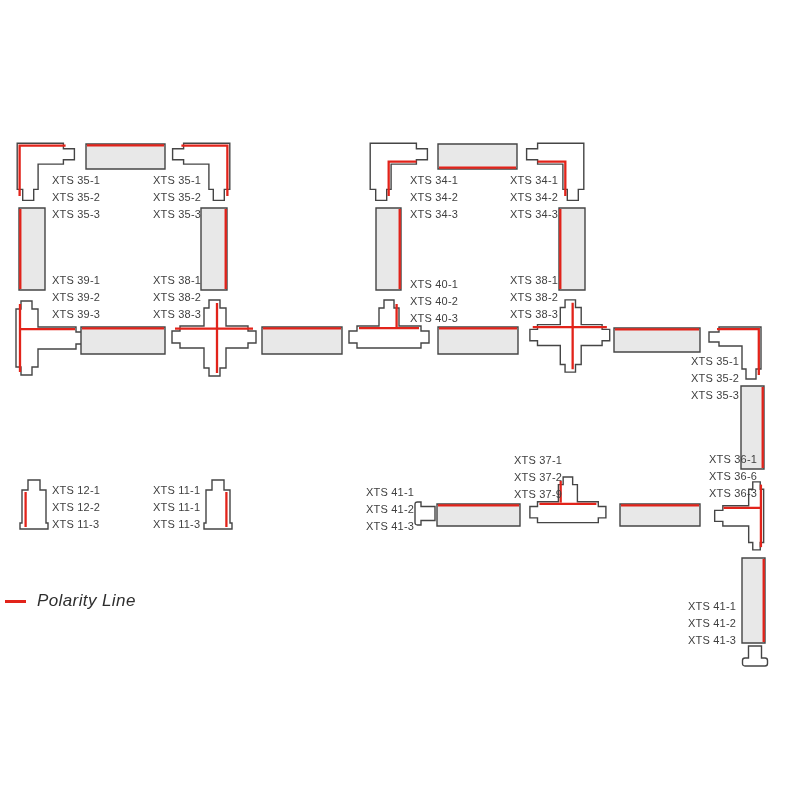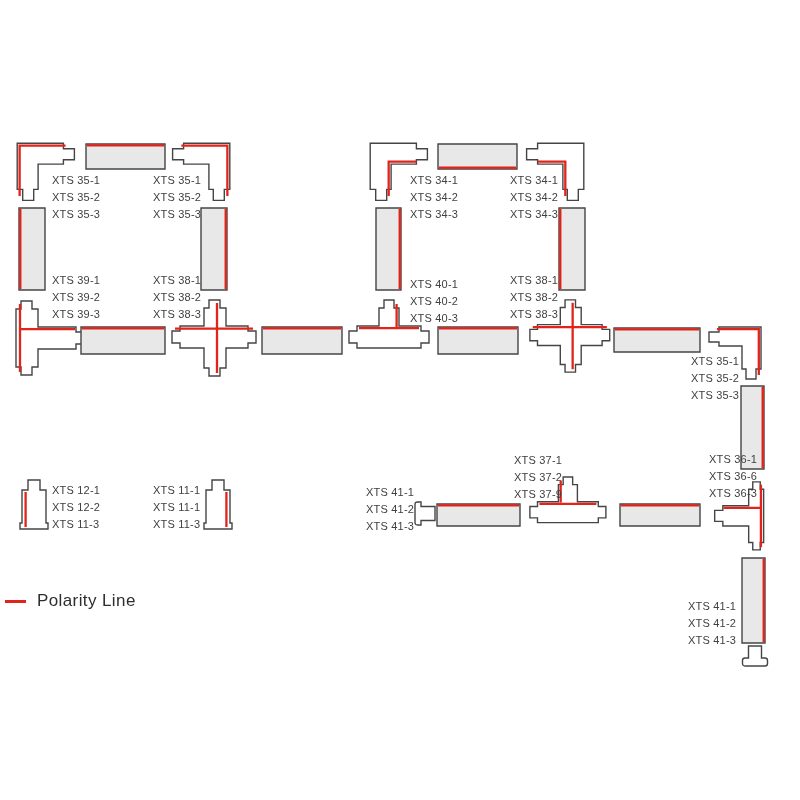--- a/index.html
+++ b/index.html
@@ -6,21 +6,21 @@
   .canvas{position:relative;width:784px;height:800px;overflow:hidden;
           font-family:"Liberation Sans",sans-serif;background:var(--background,#ffffff);}
   .canvas svg{position:absolute;left:0;top:0;}
   .conn{fill:#ffffff;stroke:var(--outline_gray,#454545);stroke-width:1.4;stroke-linejoin:miter;vector-effect:non-scaling-stroke;}
   .track{fill:var(--track_fill,#e8e8e8);stroke:var(--outline_gray,#454545);stroke-width:1.4;vector-effect:non-scaling-stroke;}
   .pol{fill:none;stroke:var(--polarity_red,#e2231a);stroke-width:2.3;stroke-linecap:butt;vector-effect:non-scaling-stroke;}
   .lbl{position:absolute;font-size:11px;line-height:17px;letter-spacing:0.2px;
        color:var(--text_dark,#404040);white-space:nowrap;}
   .legend{position:absolute;left:5px;top:591px;display:flex;align-items:center;gap:11px;}
   .legend-dash{width:21px;height:3px;background:var(--polarity_red,#e2231a);}
-  .legend-text{font-size:17px;color:#2e2e2e;letter-spacing:0.4px;}
+  .legend-text{font-size:17px;color:#2e2e2e;letter-spacing:0.4px;font-style:italic;}
 </style>
 </head>
 <body>
 
 <div class="canvas">
 
 <svg width="800" height="800" viewBox="0 0 800 800">
 
   <g transform="translate(15,141) scale(1.1)">
     <path class="conn" d="M2,2 H44 V7 H54 V17 H44 V21 H21 V44 H17 V54 H7 V44 H2 Z"></path>

